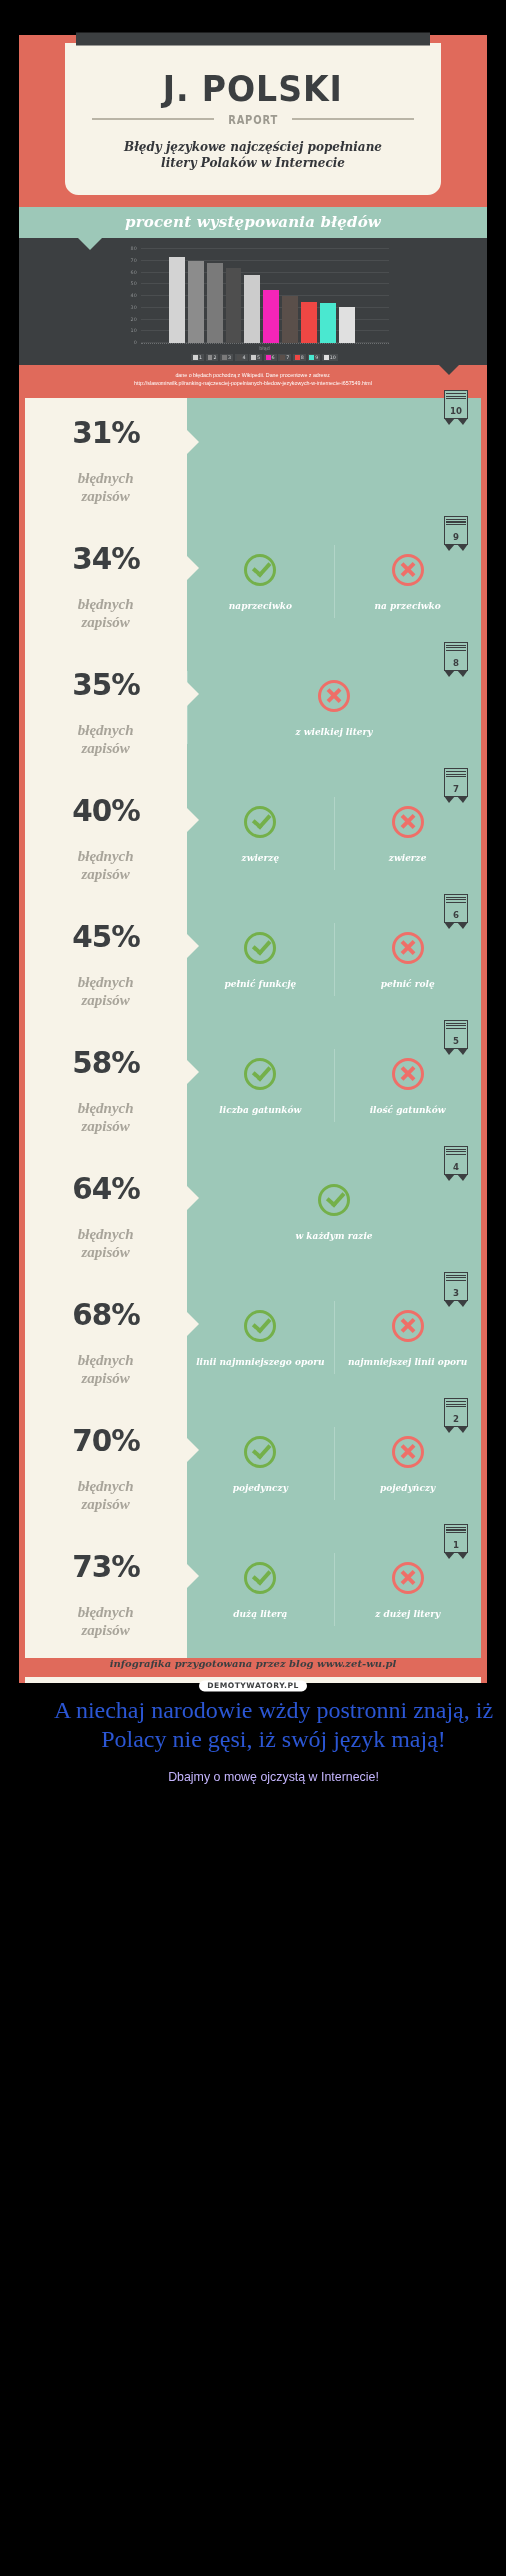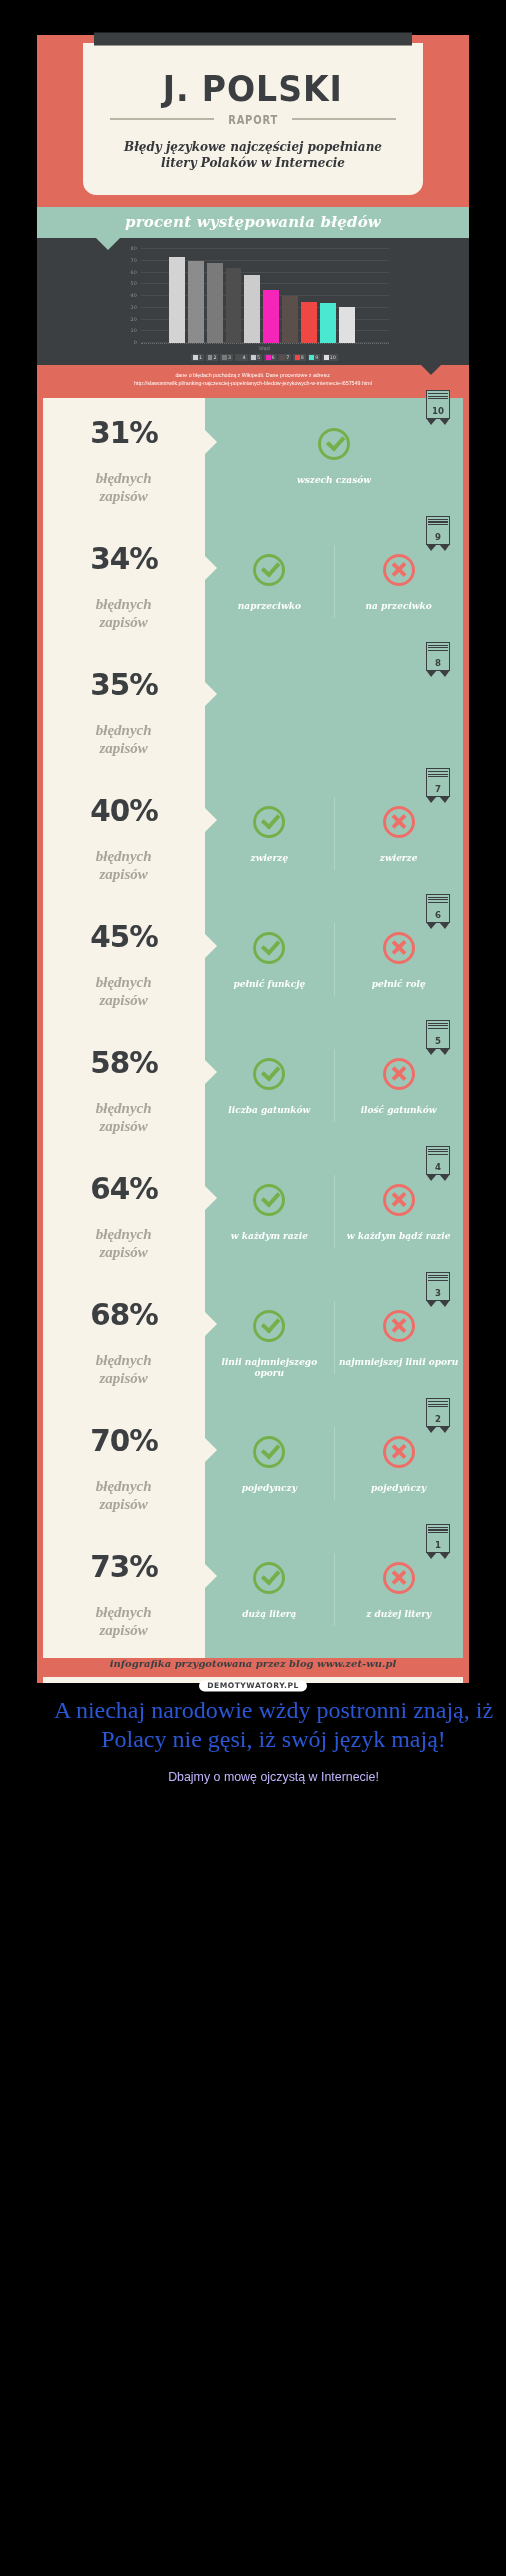--- a/index.html
+++ b/index.html
@@ -6,21 +6,21 @@
 
   body {
     width: 506px;
     background: #000000;
     font-family: "Liberation Sans", sans-serif;
     overflow-x: hidden;
   }
 
   
   .infographic {
-    width: 432px;
+    width: 468px;
     margin: 0 auto;
     background: #f0abfc;
     position: relative;
   }
   .top-pad { height: 35px; background: #000; }
 
   
   .header-band {
     background: #e06a5b;
     padding: 7.6px 0 12.4px 0;
@@ -615,24 +615,20 @@
         </div>
       <div class="col-right" id="col-right">
           <div class="pair-cell">
             <div class="ribbon">
               <div class="body">
                 <div class="lines"></div>
                 <div class="num">10</div>
               </div>
               <div class="tails"></div>
             </div>
-            <div class="pair-half left">
-              <div class="circle ok"></div>
-              <div class="word">wszech czasów</div>
-            </div>
           </div>
           <div class="pair-cell">
             <div class="ribbon">
               <div class="body">
                 <div class="lines"></div>
                 <div class="num">9</div>
               </div>
               <div class="tails"></div>
             </div>
             <div class="pair-half left">
@@ -645,20 +641,24 @@
             </div>
           </div>
           <div class="pair-cell">
             <div class="ribbon">
               <div class="body">
                 <div class="lines"></div>
                 <div class="num">8</div>
               </div>
               <div class="tails"></div>
             </div>
+            <div class="pair-half right">
+              <div class="circle bad"></div>
+              <div class="word">z wielkiej litery</div>
+            </div>
           </div>
           <div class="pair-cell">
             <div class="ribbon">
               <div class="body">
                 <div class="lines"></div>
                 <div class="num">7</div>
               </div>
               <div class="tails"></div>
             </div>
             <div class="pair-half left">
@@ -708,24 +708,20 @@
             <div class="ribbon">
               <div class="body">
                 <div class="lines"></div>
                 <div class="num">4</div>
               </div>
               <div class="tails"></div>
             </div>
             <div class="pair-half left">
               <div class="circle ok"></div>
               <div class="word">w każdym razie</div>
-            </div>
-            <div class="pair-half right">
-              <div class="circle bad"></div>
-              <div class="word">w każdym bądź razie</div>
             </div>
           </div>
           <div class="pair-cell">
             <div class="ribbon">
               <div class="body">
                 <div class="lines"></div>
                 <div class="num">3</div>
               </div>
               <div class="tails"></div>
             </div>

